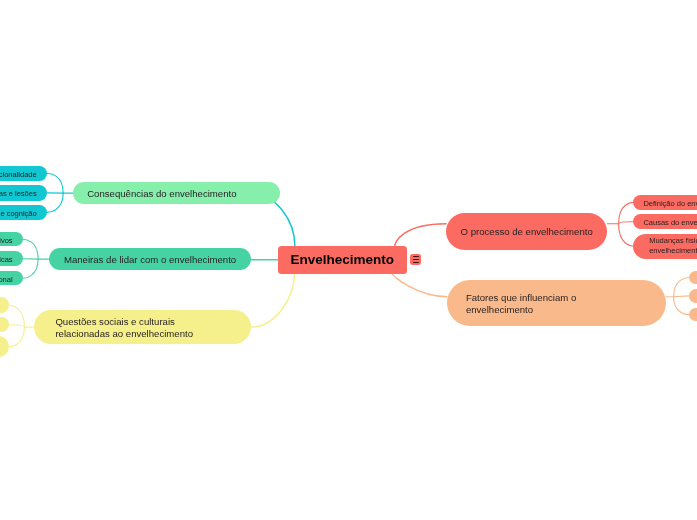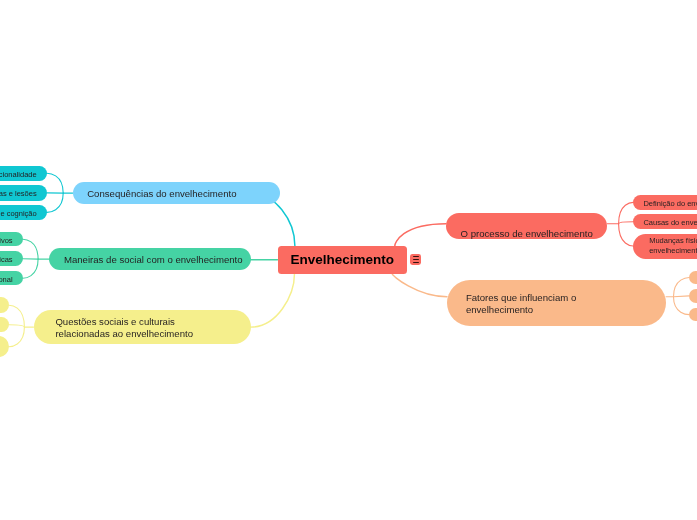--- a/index.html
+++ b/index.html
@@ -48,52 +48,52 @@
     <path fill="none" stroke="#fb6b61" stroke-width="1.1" stroke-linecap="round" d="M 618.6 223.7 L 607.27 223.7"></path>
     <path fill="none" stroke="#fb6b61" stroke-width="1.1" stroke-linecap="round" d="M 633.2 202.4 C 631.74 202.4, 618.6 203.04, 618.6 223.7"></path>
     <path fill="none" stroke="#fb6b61" stroke-width="1.1" stroke-linecap="round" d="M 633.2 221.8 C 631.74 221.8, 618.6 221.86, 618.6 223.7"></path>
     <path fill="none" stroke="#fb6b61" stroke-width="1.1" stroke-linecap="round" d="M 633.2 246 C 631.74 246, 618.6 245.33, 618.6 223.7"></path>
     <path fill="none" stroke="#fab98a" stroke-width="1.45" stroke-linecap="round" d="M 447 296.8 C 417.02 296.8, 392 275.62, 392 273.6"></path>
     <path fill="none" stroke="#fab98a" stroke-width="1.1" stroke-linecap="round" d="M 673.5 296.8 L 666 296.8"></path>
     <path fill="none" stroke="#fab98a" stroke-width="1.1" stroke-linecap="round" d="M 689.2 277.5 C 687.63 277.5, 673.5 278.08, 673.5 296.8"></path>
     <path fill="none" stroke="#fab98a" stroke-width="1.1" stroke-linecap="round" d="M 689.2 295.9 L 673.5 296.8"></path>
     <path fill="none" stroke="#fab98a" stroke-width="1.1" stroke-linecap="round" d="M 689.2 314.6 C 687.63 314.6, 673.5 314.07, 673.5 296.8"></path>
   </svg>
-  <div class="node lvl1" style="left:72.66px;top:181.95px;width:207px;height:22.3px;padding:0 14.5px;background:#7dd3fc;">
+  <div class="node lvl1" style="left:72.66px;top:181.95px;width:207px;height:22.3px;padding:0 14.5px;background:#86efac;">
       <span>Consequências do envelhecimento</span>
     </div>
   <div class="node lvl2" style="left:-54.41px;top:165.5px;width:101.31px;height:15.4px;padding:0 10.2px;background:#10c7d2;">
       <span>Perda de funcionalidade</span>
     </div>
   <div class="node lvl2" style="left:-33.13px;top:185.15px;width:80.03px;height:15.5px;padding:0 10.2px;background:#10c7d2;">
       <span>Doenças e lesões</span>
     </div>
   <div class="node lvl2" style="left:-80.64px;top:204.7px;width:127.54px;height:15.4px;padding:0 10.2px;background:#10c7d2;">
       <span>Declínio da memória e cognição</span>
     </div>
   <div class="node lvl1" style="left:49.45px;top:248.05px;width:201.25px;height:22.1px;padding:0 14.5px;background:#45d3a4;">
-      <span>Maneiras de social com o envelhecimento</span>
+      <span>Maneiras de lidar com o envelhecimento</span>
     </div>
   <div class="node lvl2" style="left:-97.23px;top:231.9px;width:120.03px;height:14.6px;padding:0 10.2px;background:#45d3a4;">
       <span>Exercícios físicos e cognitivos</span>
     </div>
   <div class="node lvl2" style="left:-113.91px;top:251.4px;width:136.71px;height:14.6px;padding:0 10.2px;background:#45d3a4;">
       <span>Terapias e medicações específicas</span>
     </div>
   <div class="node lvl2" style="left:-80.57px;top:270.9px;width:103.37px;height:14.6px;padding:0 10.2px;background:#45d3a4;">
       <span>Apoio social e emocional</span>
     </div>
   <div class="node lvl1 ml" style="left:33.5px;top:309.85px;width:217px;height:34.5px;padding:0 21.9px;background:#f5ef8c;align-items:center;">
       <span>Questões sociais e culturais
 relacionadas ao envelhecimento</span>
     </div>
   <div class="node lvl2" style="left:-105.2px;top:297.4px;width:114.2px;height:15.6px;padding:0 10.2px;background:#f5ef8c;"></div>
   <div class="node lvl2" style="left:-87.29px;top:316.9px;width:96.29px;height:15.6px;padding:0 10.2px;background:#f5ef8c;"></div>
   <div class="node lvl2 ml" style="left:-103.54px;top:336.05px;width:112.54px;height:21.3px;padding:0 10.2px;background:#f5ef8c;"></div>
-  <div class="node lvl1" style="left:446px;top:212.75px;width:161.27px;height:26px;padding:0 14.5px;background:#fb6b61;align-items:flex-end;">
+  <div class="node lvl1" style="left:446px;top:212.75px;width:161.27px;height:37px;padding:0 14.5px;background:#fb6b61;">
       <span>O processo de envelhecimento</span>
     </div>
   <div class="node lvl2" style="left:633.2px;top:194.75px;width:116.71px;height:15.3px;padding:0 10.2px;background:#fb6b61;">
       <span>Definição do envelhecimento</span>
     </div>
   <div class="node lvl2" style="left:633.2px;top:214.2px;width:110.88px;height:15.2px;padding:0 10.2px;background:#fb6b61;">
       <span>Causas do envelhecimento</span>
     </div>
   <div class="node lvl2 ml" style="left:633.2px;top:233.5px;width:100.38px;height:25px;padding:0 16px;background:#fb6b61;">
       <span>Mudanças físicas no

